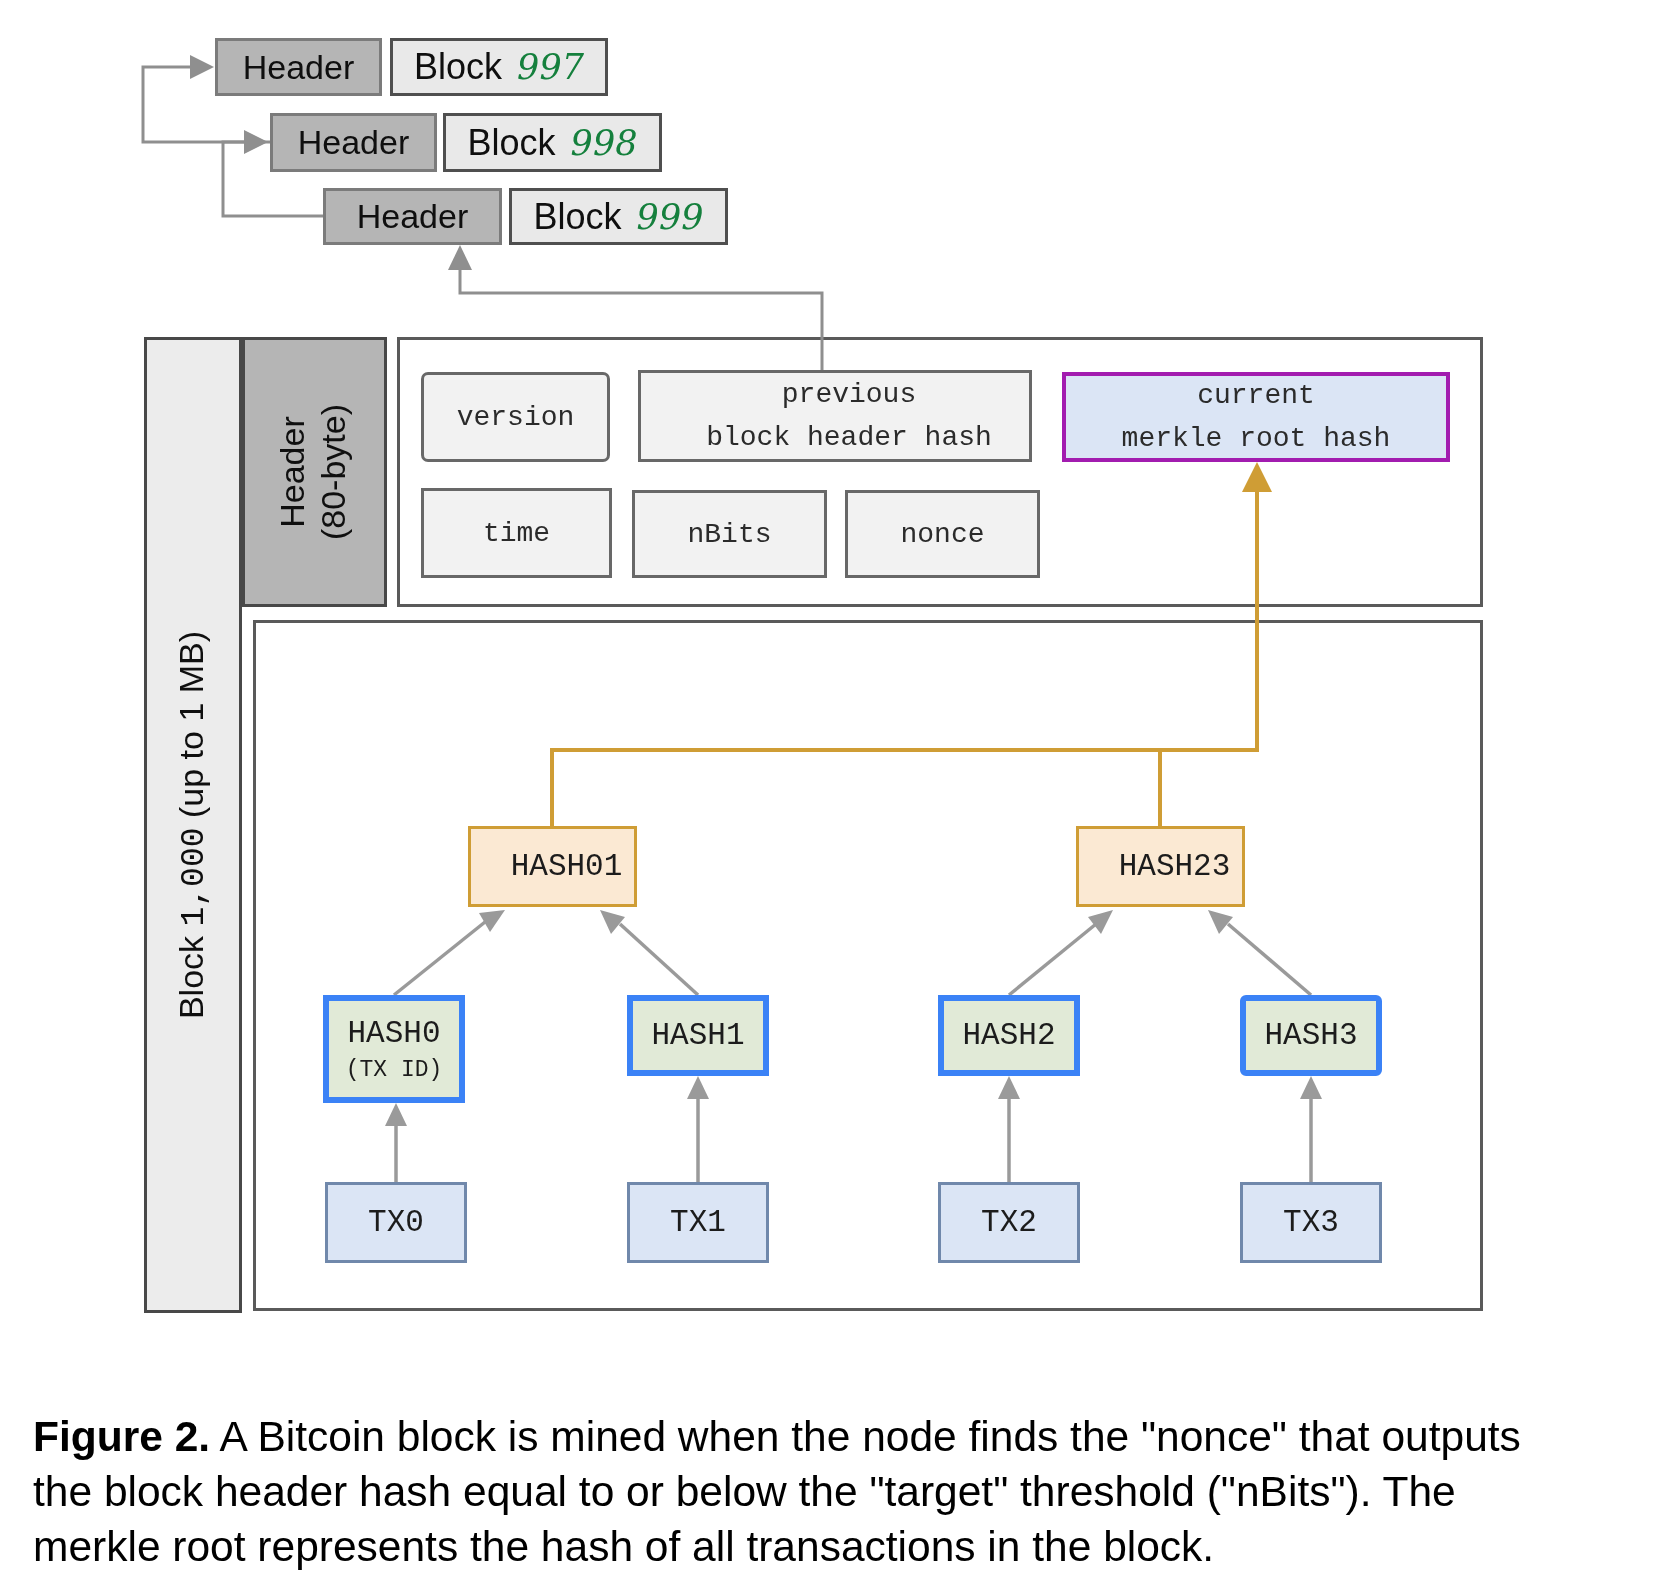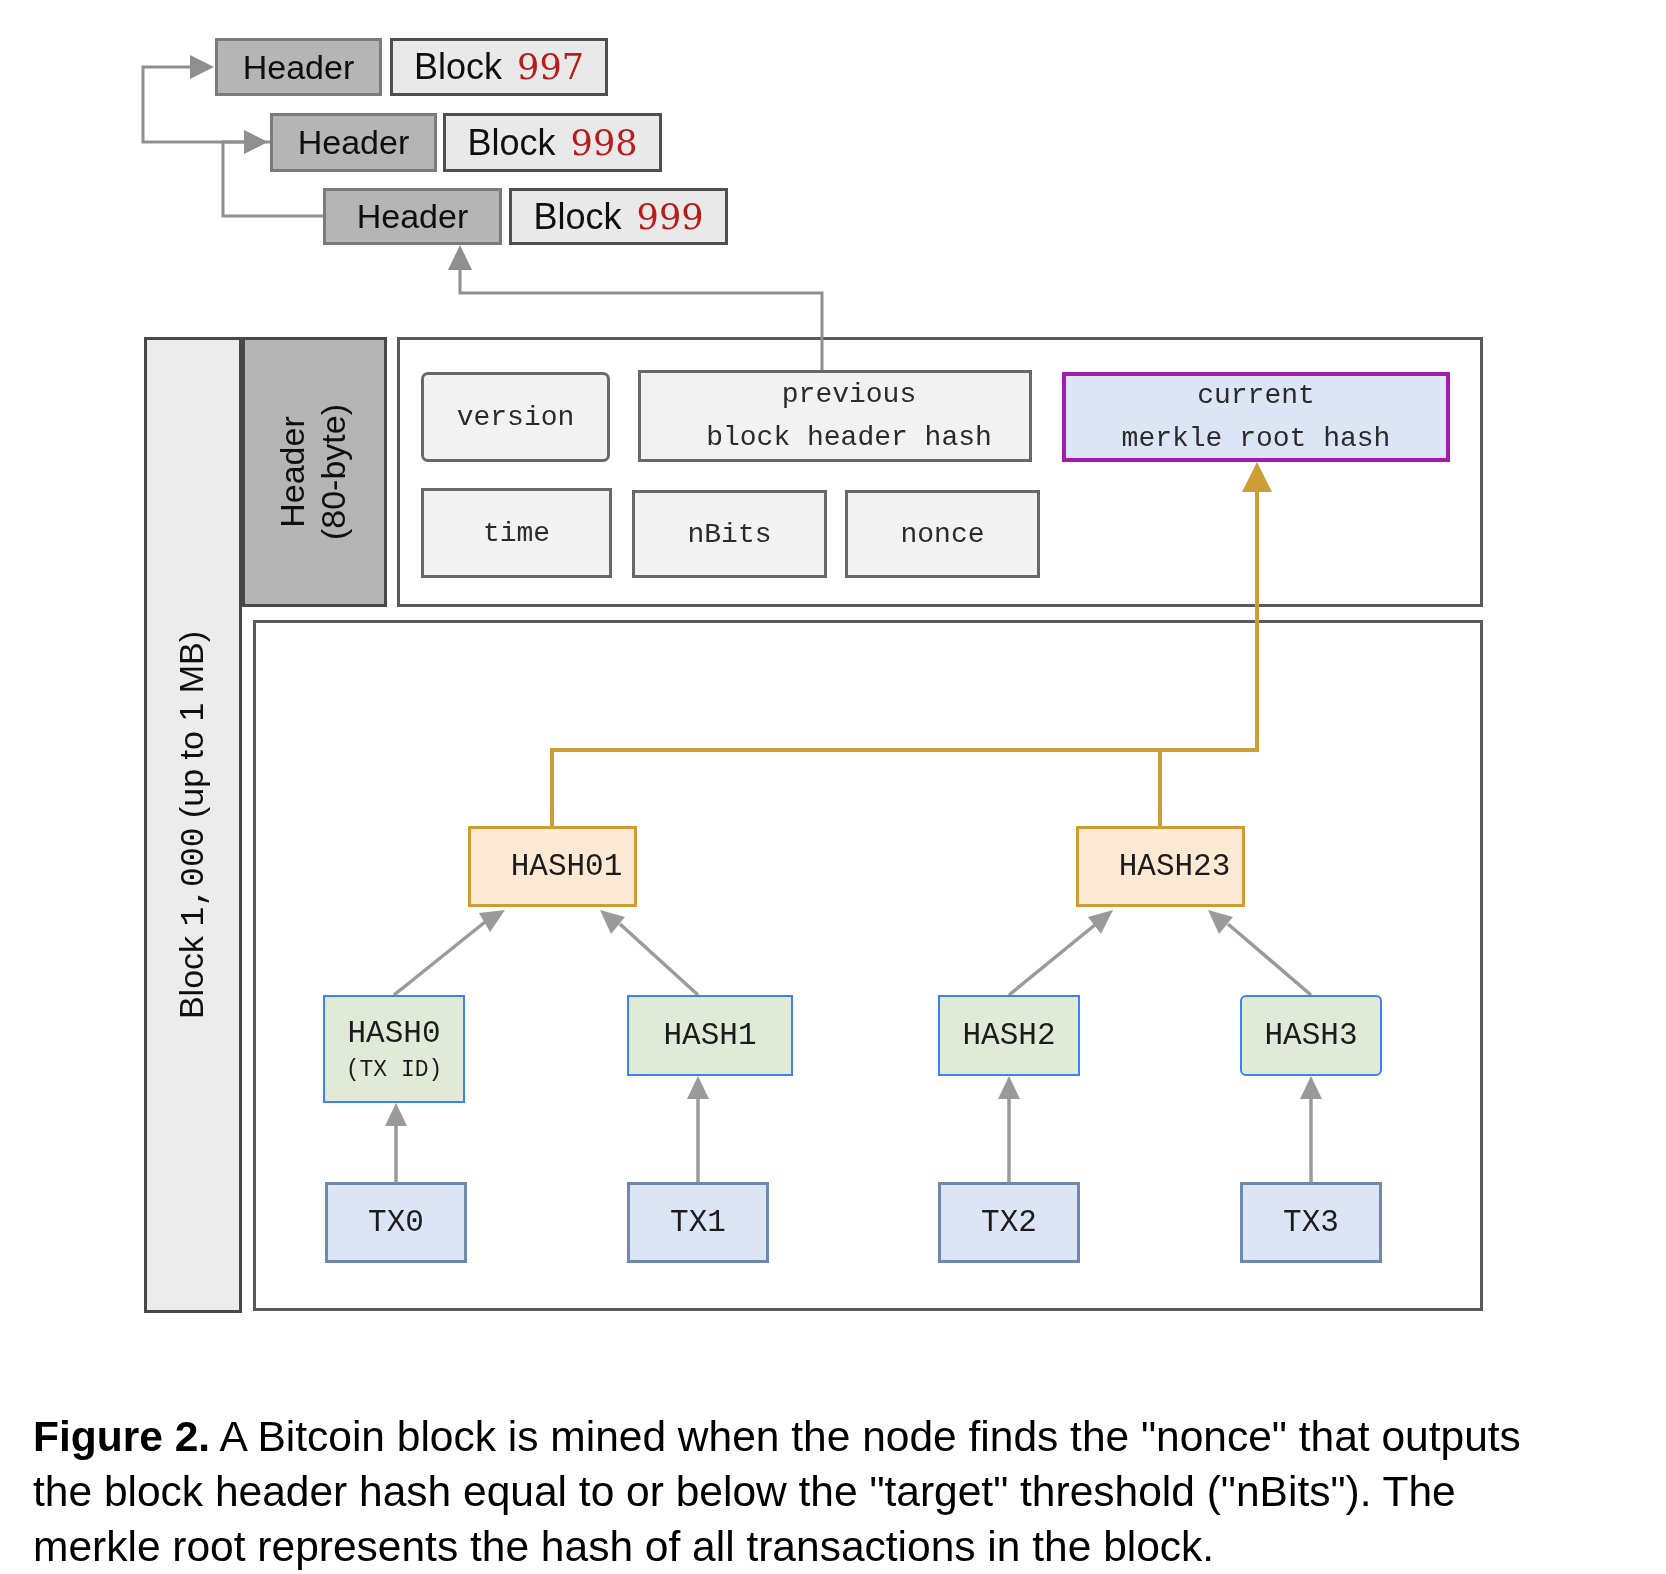--- a/index.html
+++ b/index.html
@@ -5,39 +5,39 @@
   html,body{margin:0;padding:0;background:#ffffff;}
   #canvas{position:relative;width:1666px;height:1574px;background:#ffffff;overflow:hidden;
           font-family:"Liberation Sans",sans-serif;color:#111;}
   .abs{position:absolute;box-sizing:border-box;}
   .box{position:absolute;box-sizing:border-box;display:flex;align-items:center;justify-content:center;text-align:center;}
   .z0{z-index:0}.z2{z-index:2}
 
   
   .hdr-chain{background:#b5b5b5;border:3px solid #7b7b7b;font-size:34px;color:#0f0f0f;}
   .blk-chain{background:#e9e9e9;border:3px solid #4f4f4f;font-size:36px;color:#0f0f0f;}
-  .blk-num{font-family:"DejaVu Serif",serif;font-size:35px;margin-left:15px;color:#b91c1c;}
+  .blk-num{font-family:"DejaVu Serif",serif;font-style:italic;font-size:35px;margin-left:15px;color:#15803d;}
 
   
   .container{background:#ffffff;border:3px solid #5a5a5a;}
   .lightcol{background:#ececec;border:3px solid #484848;}
   .darkcol{background:#b5b5b5;border:3px solid #484848;}
   .rot{position:absolute;transform:translate(-50%,-50%) rotate(-90deg);white-space:nowrap;
        font-size:34px;color:#0f0f0f;text-align:center;}
   .rot .mono-inline{font-family:"Liberation Mono",monospace;font-size:33px;}
 
   
   .field{background:#f2f2f2;border:3px solid #686868;font-family:"Liberation Mono",monospace;
          font-size:28px;color:#2b2b2b;flex-direction:column;line-height:43px;}
   .field-blue{background:#dbe5f5;border:4px solid #a21caf;}
 
   
   .mono-box{font-family:"Liberation Mono",monospace;font-size:31px;color:#1c1c1c;flex-direction:column;}
   .orange-box{background:#fbe9d3;border:3px solid #cf9d35;padding-left:28px;}
-  .green-box{background:#e1ead7;border:2px solid #3b82f6;align-items:center;}
+  .green-box{background:#e1ead7;border:6px solid #3b82f6;align-items:center;}
   .tx-box{background:#dbe5f5;border:3px solid #7088ab;}
   .sub-label{font-size:23px;margin-top:6px;}
 
   
   .caption{position:absolute;left:33px;top:1366px;width:1522px;font-size:42.5px;line-height:55px;color:#000;}
   .caption b{font-weight:bold;}
 
   svg.overlay{position:absolute;left:0;top:0;z-index:1;pointer-events:none;}
 </style>
 </head>
@@ -165,21 +165,21 @@
     <div>HASH01</div>
   </div>
   <div class="box mono-box orange-box" style="left:1076px;top:826px;width:169px;height:81px;z-index:2;">
     <div>HASH23</div>
   </div>
 
   <div class="box mono-box green-box" style="left:323px;top:995px;width:142px;height:108px;z-index:2;">
     <div>HASH0</div>
     <div class="sub-label">(TX ID)</div>
   </div>
-  <div class="box mono-box green-box" style="left:627px;top:995px;width:166px;height:81px;z-index:2;">
+  <div class="box mono-box green-box" style="left:627px;top:995px;width:142px;height:81px;z-index:2;">
     <div>HASH1</div>
   </div>
   <div class="box mono-box green-box" style="left:938px;top:995px;width:142px;height:81px;z-index:2;">
     <div>HASH2</div>
   </div>
   <div class="box mono-box green-box" style="left:1240px;top:995px;width:142px;height:81px;z-index:2;border-radius:6px;">
     <div>HASH3</div>
   </div>
 
   <div class="box mono-box tx-box" style="left:325px;top:1182px;width:142px;height:81px;z-index:2;">

